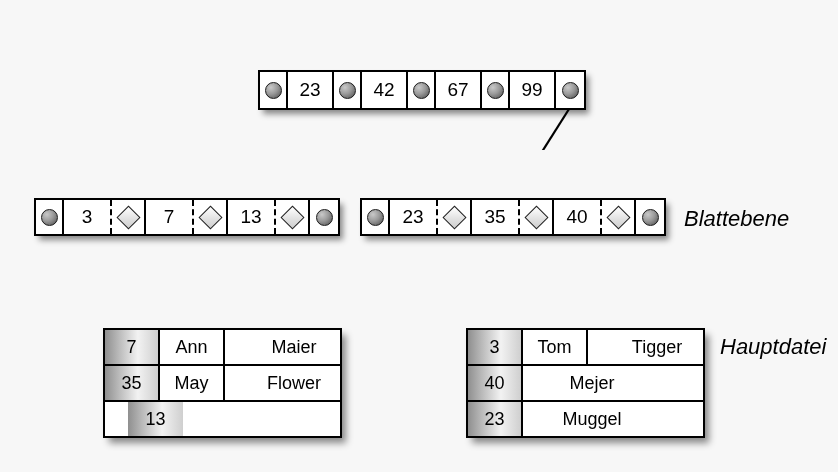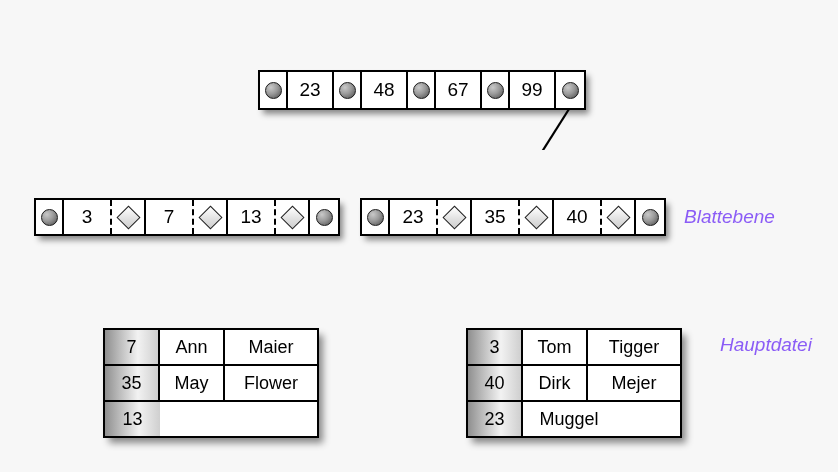--- a/index.html
+++ b/index.html
@@ -61,34 +61,34 @@
   }
   .drow{display:flex;border-bottom:2px solid #000;}
   .drow:last-child{border-bottom:none;}
   .dcell{
     box-sizing:border-box;
     height:34px;
     display:flex;align-items:center;justify-content:center;
     border-right:2px solid #000;
     font-size:18px;color:#000;
   }
-  .dcell:last-child{border-right:none;}
+  .dcell:last-child{border-right:none;margin-left:23px;}
   .dcell.k{
     width:55px;
     background:linear-gradient(to right,#8f8f8f 0%,#b8b8b8 25%,#f2f2f2 62%,#cfcfcf 100%);
   }
   .dcell.n{width:65px;}
   .dcell.s{width:92px;}
 
   
   .caption{
     position:absolute;
     font-style:italic;
-    font-size:19px;
-    color:#8b5cf6;
+    font-size:22px;
+    color:#000000;
     white-space:nowrap;
     z-index:5;
   }
 </style>
 </head>
 <body>
 
 <div id="stage">
 
   
@@ -139,21 +139,21 @@
 
   
   <div class="node" id="root" style="left:258px;top:70px;height:40px;">
     <div class="cell ptr">
         <span class="bullet"></span>
       </div>
     <div class="cell key">23</div>
     <div class="cell ptr">
         <span class="bullet"></span>
       </div>
-    <div class="cell key">48</div>
+    <div class="cell key">42</div>
     <div class="cell ptr">
         <span class="bullet"></span>
       </div>
     <div class="cell key">67</div>
     <div class="cell ptr">
         <span class="bullet"></span>
       </div>
     <div class="cell key">99</div>
     <div class="cell ptr">
         <span class="bullet"></span>
@@ -223,21 +223,20 @@
 
   
   <div class="dtable" style="left:466px;top:328px;">
     <div class="drow">
       <div class="dcell k">3</div>
       <div class="dcell n">Tom</div>
       <div class="dcell s">Tigger</div>
     </div>
     <div class="drow">
       <div class="dcell k">40</div>
-      <div class="dcell n">Dirk</div>
       <div class="dcell s">Mejer</div>
     </div>
     <div class="drow">
       <div class="dcell k">23</div>
       <div class="dcell s">Muggel</div>
     </div>
   </div>
 
   
   <div class="caption" style="left:684px;top:206px;">Blattebene</div>

